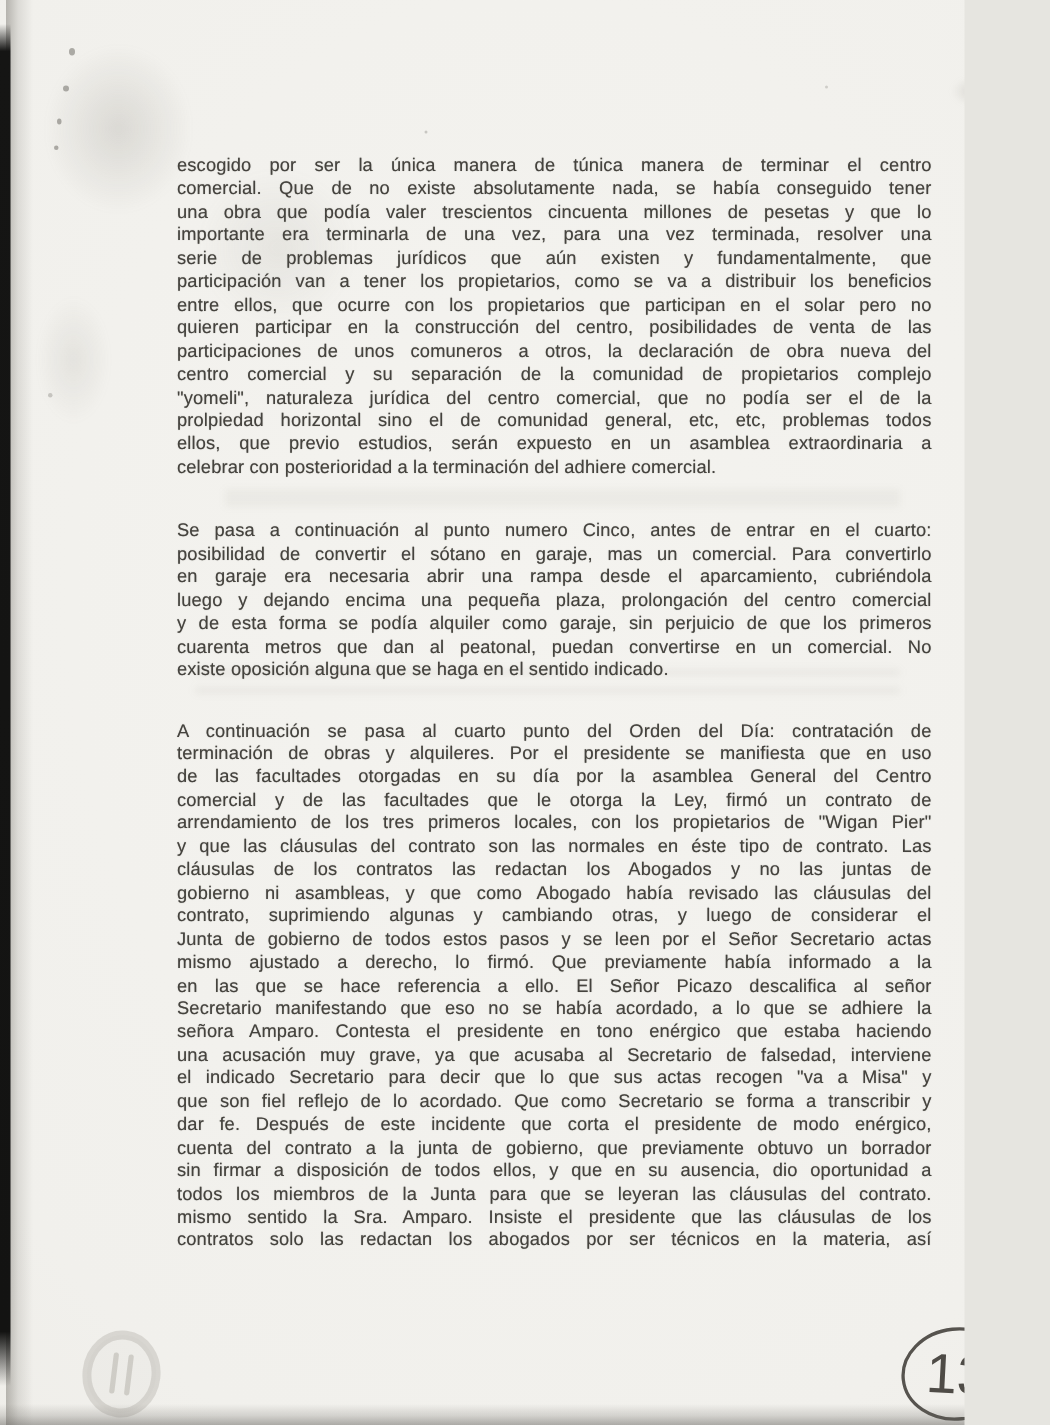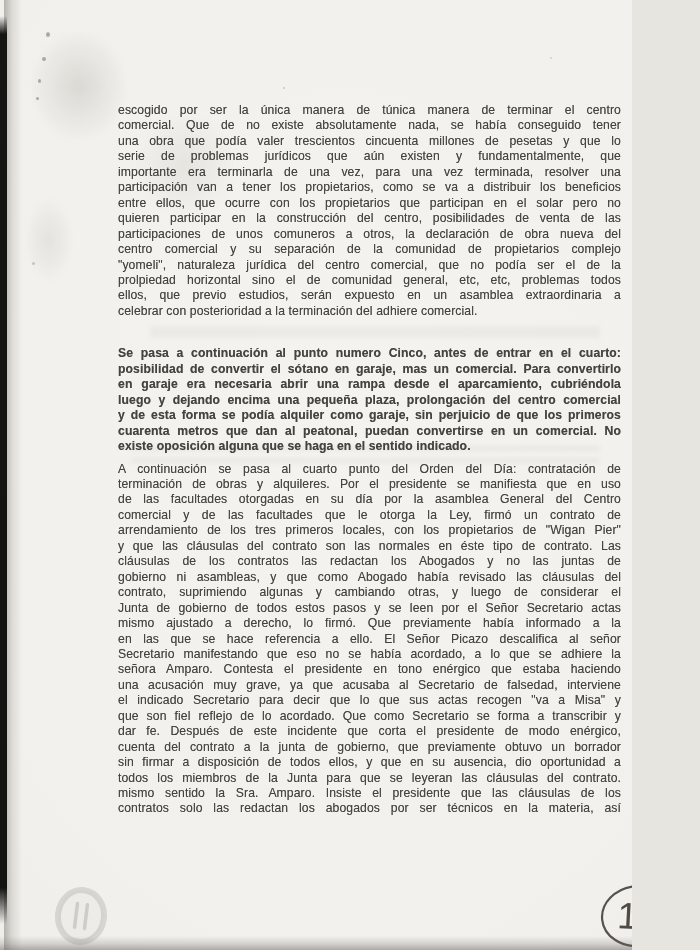--- a/index.html
+++ b/index.html
@@ -3,20 +3,21 @@
 <meta charset="utf-8">
 <style>
   html, body { margin: 0; padding: 0; background: #e6e5e0; }
   .scan {
     position: relative;
     width: 632px;
     height: 950px;
     overflow: hidden;
     background: radial-gradient(130% 115% at 55% 42%, #f4f3ef 0%, #f1f0ec 55%, #eceae5 88%, #e5e3de 100%);
     font-family: "Liberation Sans", sans-serif;
+    padding-left: 11px;
   }
 
   
   .edge-black {
     position: absolute; left: 0; top: 16px; width: 7px; height: 908px;
     background: linear-gradient(to bottom, rgba(20,20,19,0) 0%, #151514 2%, #131312 96%, rgba(20,20,19,0) 100%);
   }
   .edge-shadow {
     position: absolute; left: 4px; top: 0; width: 18px; height: 950px;
     background: linear-gradient(to right, rgba(122,119,112,0.5) 0%, rgba(122,119,112,0.18) 45%, rgba(122,119,112,0) 100%);
@@ -62,21 +63,21 @@
              background: repeating-linear-gradient(to bottom, rgba(118,115,106,0.07) 0 5px, rgba(118,115,106,0) 5px 12px); }
 
   
   .doc-text {
     position: absolute; left: 118px; top: 103px; width: 503px;
     font-size: 12.2px; line-height: 15.45px; letter-spacing: 0.1px;
     color: #45433e;
     text-shadow: 0 0 0.6px rgba(69,67,62,0.55);
   }
   .doc-text .paragraph:nth-child(1) { margin-bottom: 27px; }
-  .doc-text .paragraph:nth-child(2) { margin-bottom: 7px; font-weight: bold; }
+  .doc-text .paragraph:nth-child(2) { margin-bottom: 25px; }
   .line { text-align: justify; text-align-last: justify; }
   .line-last { text-align-last: left; }
 
   .seal-svg { position: absolute; left: 50px; top: 886px; }
   .pagenum-svg { position: absolute; left: 595px; top: 879px; }
 </style>
 </head>
 <body>
 
 <div class="scan">
@@ -93,22 +94,22 @@
   <div class="speck speck-6"></div>
   <div class="speck speck-7"></div>
   <div class="ghost ghost-1"></div>
   <div class="ghost ghost-2"></div>
 
   <div class="doc-text">
       <div class="paragraph">
         <div class="line">escogido por ser la única manera de túnica manera de terminar el centro</div>
         <div class="line">comercial. Que de no existe absolutamente nada, se había conseguido tener</div>
         <div class="line">una obra que podía valer trescientos cincuenta millones de pesetas y que lo</div>
+        <div class="line">importante era terminarla de una vez, para una vez terminada, resolver una</div>
         <div class="line">serie de problemas jurídicos que aún existen y fundamentalmente, que</div>
-        <div class="line">importante era terminarla de una vez, para una vez terminada, resolver una</div>
         <div class="line">participación van a tener los propietarios, como se va a distribuir los beneficios</div>
         <div class="line">entre ellos, que ocurre con los propietarios que participan en el solar pero no</div>
         <div class="line">quieren participar en la construcción del centro, posibilidades de venta de las</div>
         <div class="line">participaciones de unos comuneros a otros, la declaración de obra nueva del</div>
         <div class="line">centro comercial y su separación de la comunidad de propietarios complejo</div>
         <div class="line">"yomeli", naturaleza jurídica del centro comercial, que no podía ser el de la</div>
         <div class="line">prolpiedad horizontal sino el de comunidad general, etc, etc, problemas todos</div>
         <div class="line">ellos, que previo estudios, serán expuesto en un asamblea extraordinaria a</div>
         <div class="line line-last">celebrar con posterioridad a la terminación del adhiere comercial.</div>
       </div>

